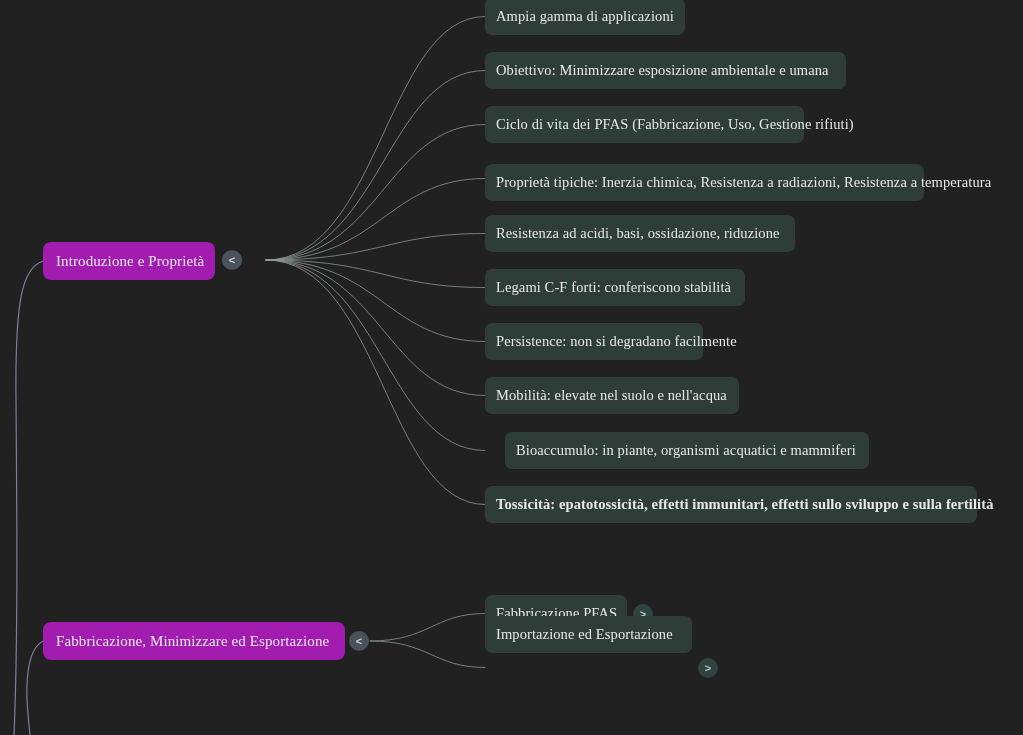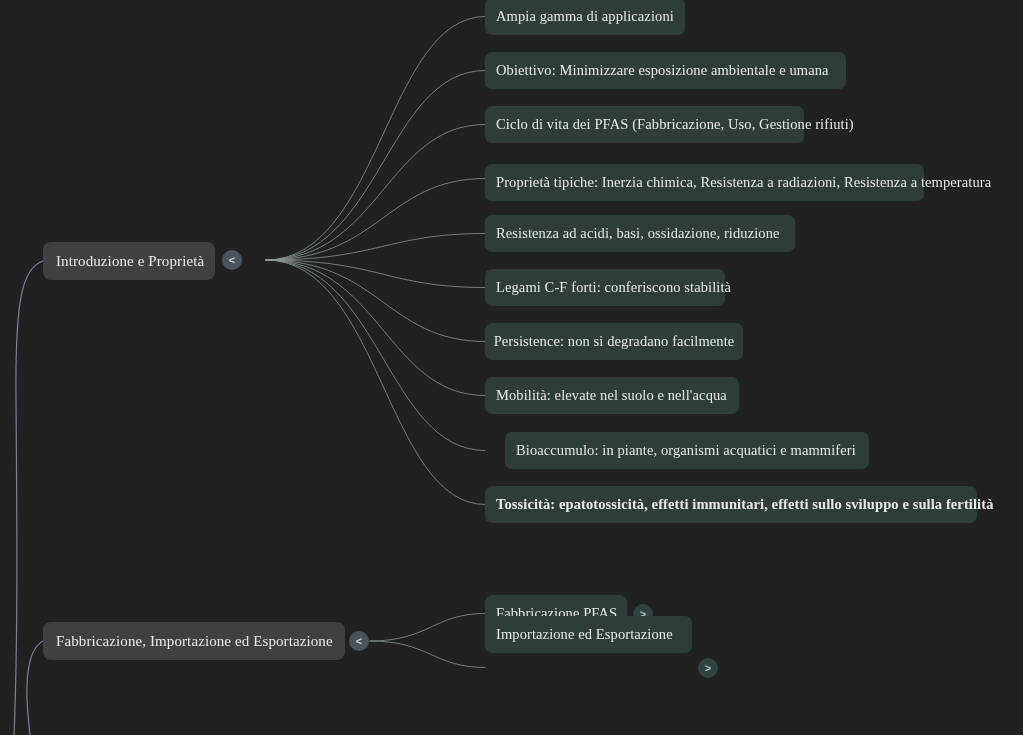--- a/index.html
+++ b/index.html
@@ -36,21 +36,21 @@
     display: flex;
     align-items: center;
     border-radius: 7px;
     white-space: nowrap;
     padding: 0 11px;
     height: 37px;
     font-size: 14.5px;
     letter-spacing: 0.1px;
   }
   .node-branch {
-    background: #404040;
+    background: #a21caf;
     color: #e8eaed;
     border-radius: 8px;
     height: 38px;
     font-size: 15px;
     padding: 0 13px;
   }
   .node-leaf {
     background: #2f3d39;
     color: #e6e9e6;
   }
@@ -113,37 +113,37 @@
       </div>
       <div class="node node-leaf" style="left: 485px; top: 106px; width: 319px;">
         <span>Ciclo di vita dei PFAS (Fabbricazione, Uso, Gestione rifiuti)</span>
       </div>
       <div class="node node-leaf" style="left: 485px; top: 164px; width: 439px;">
         <span>Proprietà tipiche: Inerzia chimica, Resistenza a radiazioni, Resistenza a temperatura</span>
       </div>
       <div class="node node-leaf" style="left: 485px; top: 215px; width: 310px;">
         <span>Resistenza ad acidi, basi, ossidazione, riduzione</span>
       </div>
-      <div class="node node-leaf" style="left: 485px; top: 269px; width: 240px;">
+      <div class="node node-leaf" style="left: 485px; top: 269px; width: 260px;">
         <span>Legami C-F forti: conferiscono stabilità</span>
       </div>
-      <div class="node node-leaf" style="left: 485px; top: 323px; width: 258px; justify-content: center;">
+      <div class="node node-leaf" style="left: 485px; top: 323px; width: 218px;">
         <span>Persistence: non si degradano facilmente</span>
       </div>
       <div class="node node-leaf" style="left: 485px; top: 377px; width: 254px;">
         <span>Mobilità: elevate nel suolo e nell'acqua</span>
       </div>
       <div class="node node-leaf" style="left: 485px; top: 432px; width: 364px; margin-left: 20px;">
         <span>Bioaccumulo: in piante, organismi acquatici e mammiferi</span>
       </div>
       <div class="node node-leaf" style="left: 485px; top: 486px; width: 492px; font-weight: bold;">
         <span>Tossicità: epatotossicità, effetti immunitari, effetti sullo sviluppo e sulla fertilità</span>
       </div>
       <div class="node node-branch" style="left: 43px; top: 622px; width: 302px;">
-        <span>Fabbricazione, Importazione ed Esportazione</span>
+        <span>Fabbricazione, Minimizzare ed Esportazione</span>
       </div>
       <div class="toggle toggle-branch" style="left: 349px; top: 631px;">
         <span>&lt;</span>
       </div>
       <div class="node node-leaf" style="left: 485px; top: 595px; width: 142px;">
         <span>Fabbricazione PFAS</span>
       </div>
       <div class="toggle toggle-leaf" style="left: 633px; top: 604px;">
         <span>&gt;</span>
       </div>

